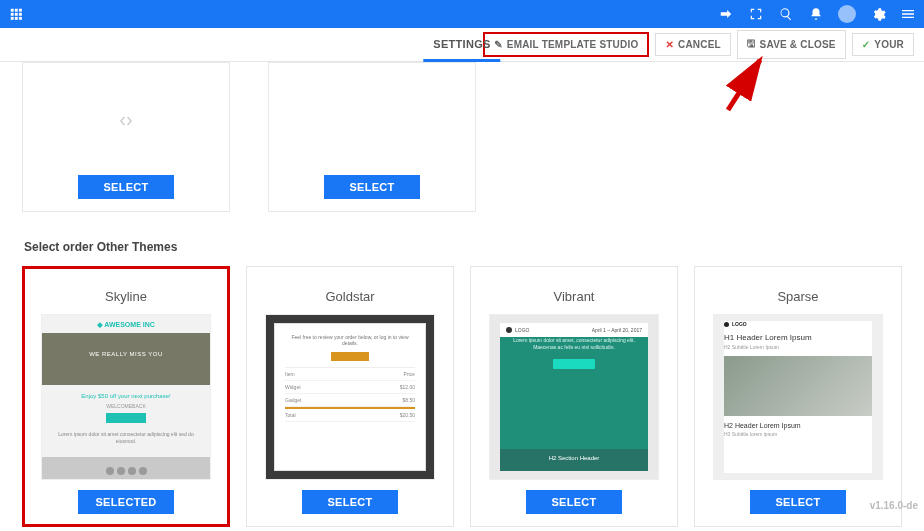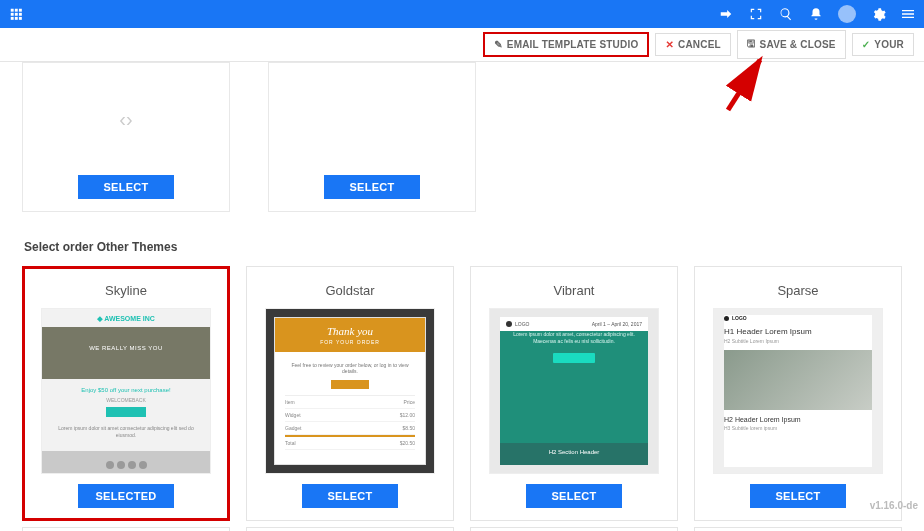--- a/index.html
+++ b/index.html
@@ -22,21 +22,21 @@
 
   .row-top { display: flex; gap: 38px; }
   .card-top { width: 208px; border: 1px solid #e8e8e8; background: #fff; padding-bottom: 12px; }
   .card-top .preview { height: 112px; display: flex; align-items: center; justify-content: center; color: #ccc; font-size: 20px; }
   .select-btn { display: block; margin: 0 auto; width: 96px; height: 24px; background: #1976f5; color: #fff; border: none; font-size: 11px; font-weight: 600; cursor: pointer; letter-spacing: .3px; }
 
   .section-h { font-size: 12px; font-weight: 600; color: #444; margin: 28px 0 12px 2px; }
 
   .grid { display: grid; grid-template-columns: repeat(4, 208px); gap: 16px; }
   .tcard { border: 1px solid #e4e4e4; background: #fff; padding: 10px 10px 12px 10px; display: flex; flex-direction: column; align-items: center; }
-  .tcard .title { text-align: right; font-size: 13px; color: #555; margin: 6px 0 10px 0; }
+  .tcard .title { text-align: right; font-size: 13px; color: #555; margin: 12px 0 10px 0; }
   .thumb { width: 170px; height: 166px; background: #f2f2f2; border: 1px solid #eee; margin-bottom: 10px; position: relative; overflow: hidden; font-size: 7px; }
 
   .tcard.highlight-card { border: 3px solid #d40000; padding: 8px; }
 
   
   .sk-logo { text-align: center; color: #1fc1b3; font-size: 7px; padding: 6px 0 4px; font-weight: bold; }
   .sk-hero { height: 52px; background: #777866; position: relative; }
   .sk-hero::after { content: "WE REALLY MISS YOU"; position: absolute; left: 0; right: 0; top: 18px; text-align: center; color: #fff; font-size: 6px; letter-spacing: .5px; }
   .sk-promo { text-align: center; color: #1fc1b3; font-size: 6px; padding: 8px 10px 4px; }
   .sk-btn { width: 40px; height: 10px; background: #1fc1b3; margin: 4px auto; }
@@ -138,20 +138,21 @@
       </div>
     <div class="top-icn">
         <svg viewBox="0 0 24 24" width="16" height="16">
           <path d="M3 6h18v2H3V6zm0 5h18v2H3v-2zm0 5h18v2H3v-2z"></path>
         </svg>
       </div>
   </div>
 </div>
 
 <div class="actionbar">
+  <div class="settings-tab">SETTINGS</div>
   <button class="abtn highlight">
     <span>✎</span>
     <span>EMAIL TEMPLATE STUDIO</span>
   </button>
   <button class="abtn">
     <span class="x">✕</span>
     <span>CANCEL</span>
   </button>
   <button class="abtn">
     <span>🖫</span>
@@ -210,24 +211,20 @@
           </div>
       </div>
       <button class="select-btn">SELECTED</button>
     </div>
 
     <div class="tcard">
       <div class="title">Goldstar</div>
       <div class="thumb">
         <div class="gs-outer"></div>
         <div class="gs-bg">
-          <div class="gs-head">
-            <div class="t1">Thank you</div>
-            <div class="t2">FOR YOUR ORDER</div>
-          </div>
           <div class="gs-body">
             <div class="gs-line">Feel free to review your order below, or log in to view details.</div>
             <div class="gs-btn"></div>
             <div class="gs-tbl">
               <div class="gs-row">
                   <span>Item</span>
                   <span>Price</span>
                 </div>
               <div class="gs-row">
                   <span>Widget</span>

